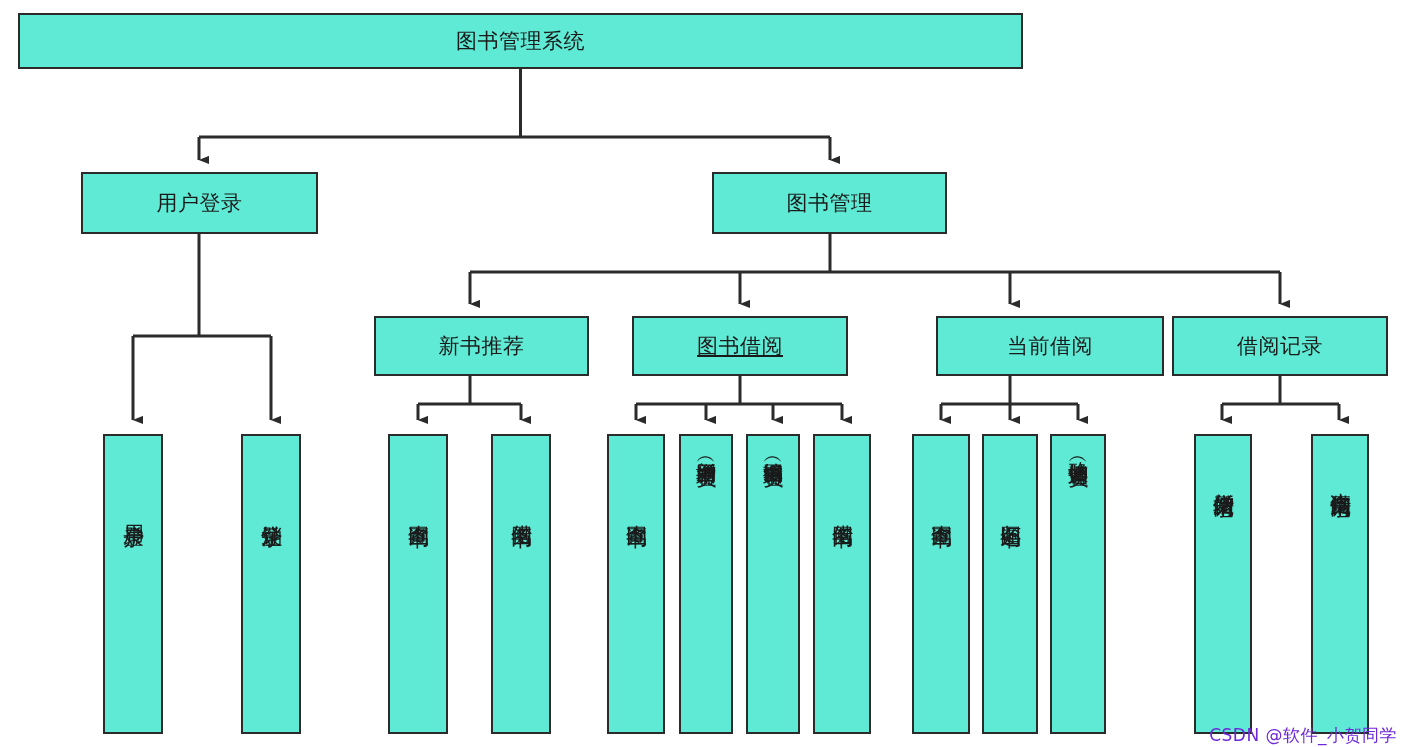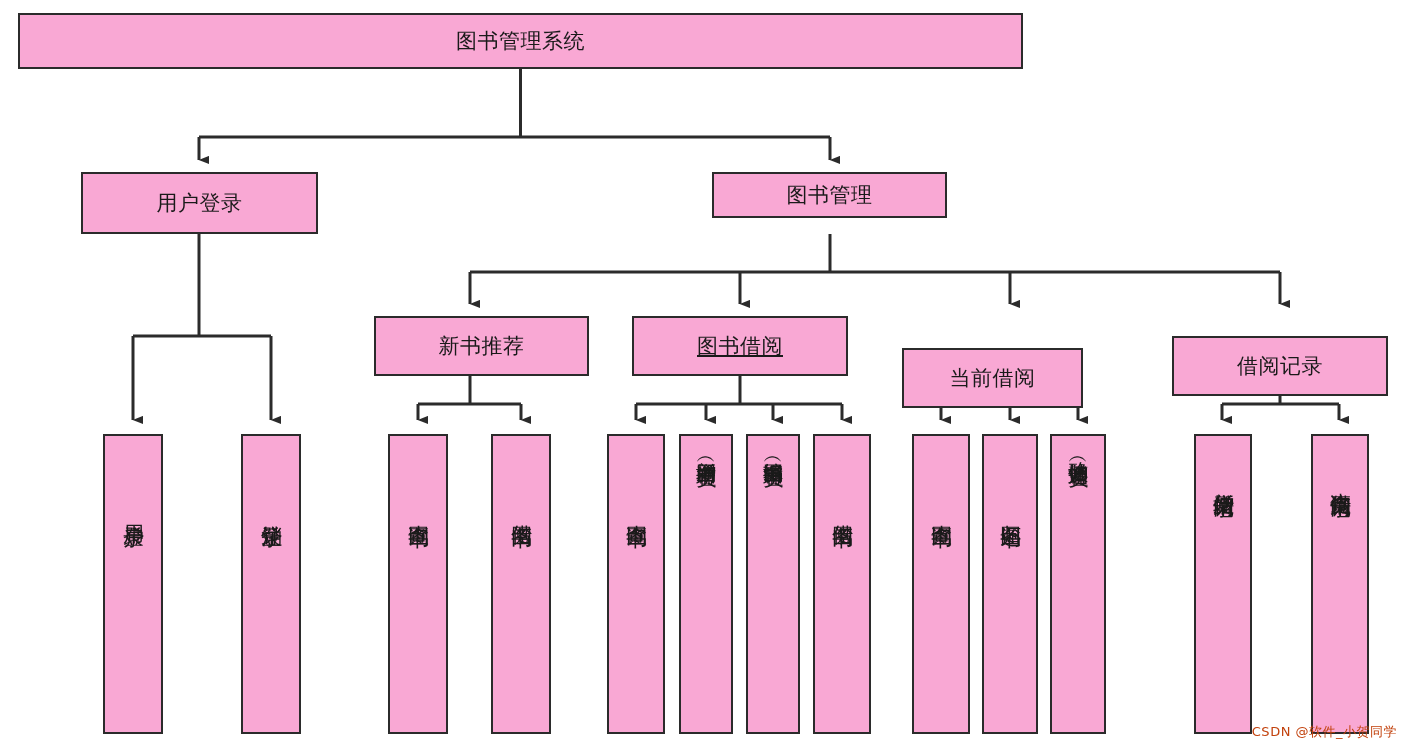--- a/index.html
+++ b/index.html
@@ -22,21 +22,21 @@
     position: absolute;
     left: 0;
     top: 0;
     width: 1405px;
     height: 747px;
     pointer-events: none;
   }
   .node {
     position: absolute;
     box-sizing: border-box;
-    background: #f9a8d4;
+    background: #5eead4;
     border: 2px solid #2b2b2b;
     display: flex;
     align-items: center;
     justify-content: center;
     color: #1a1a1a;
   }
   .node.horizontal .label {
     writing-mode: horizontal-tb;
     font-size: 21px;
     line-height: 1;
@@ -56,23 +56,23 @@
     letter-spacing: 1px;
     white-space: nowrap;
   }
   .node.vertical.tall-text .label {
     font-size: 20px;
     line-height: 1.18;
   }
   .watermark {
     position: absolute;
     right: 8px;
-    bottom: 6px;
-    font-size: 13px;
-    color: #c2410c;
+    bottom: 0;
+    font-size: 17px;
+    color: #6d28d9;
     letter-spacing: 0.5px;
     white-space: nowrap;
     user-select: none;
   }
 </style>
 </head>
 <body>
 
 <div id="diagram-root">
 
@@ -127,34 +127,34 @@
     </g>
   </svg>
 
   <div class="node horizontal" style="left:18px; top:13px; width:1005px; height:56px;">
     <span class="label">图书管理系统</span>
   </div>
 
   <div class="node horizontal" style="left:81px; top:172px; width:237px; height:62px;">
     <span class="label">用户登录</span>
   </div>
-  <div class="node horizontal" style="left:712px; top:172px; width:235px; height:46px;justify-content:center;">
+  <div class="node horizontal" style="left:712px; top:172px; width:235px; height:62px;justify-content:center;">
     <span class="label">图书管理</span>
   </div>
 
   <div class="node horizontal" style="left:374px; top:316px; width:215px; height:60px;">
     <span class="label">新书推荐</span>
   </div>
   <div class="node horizontal" style="left:632px; top:316px; width:216px; height:60px;text-decoration:underline;">
     <span class="label">图书借阅</span>
   </div>
-  <div class="node horizontal" style="left:902px; top:316px; width:181px; height:60px;margin-top:32px;">
+  <div class="node horizontal" style="left:936px; top:316px; width:228px; height:60px;">
     <span class="label">当前借阅</span>
   </div>
-  <div class="node horizontal" style="left:1172px; top:316px; width:216px; height:60px;margin-top:20px;">
+  <div class="node horizontal" style="left:1172px; top:316px; width:216px; height:60px;">
     <span class="label">借阅记录</span>
   </div>
 
   <div class="node vertical" style="left:103px; top:434px; width:60px; height:300px; padding-top:72px;">
     <span class="label">用户登录</span>
   </div>
   <div class="node vertical" style="left:241px; top:434px; width:60px; height:300px; padding-top:72px;">
     <span class="label">注销登录</span>
   </div>
 

